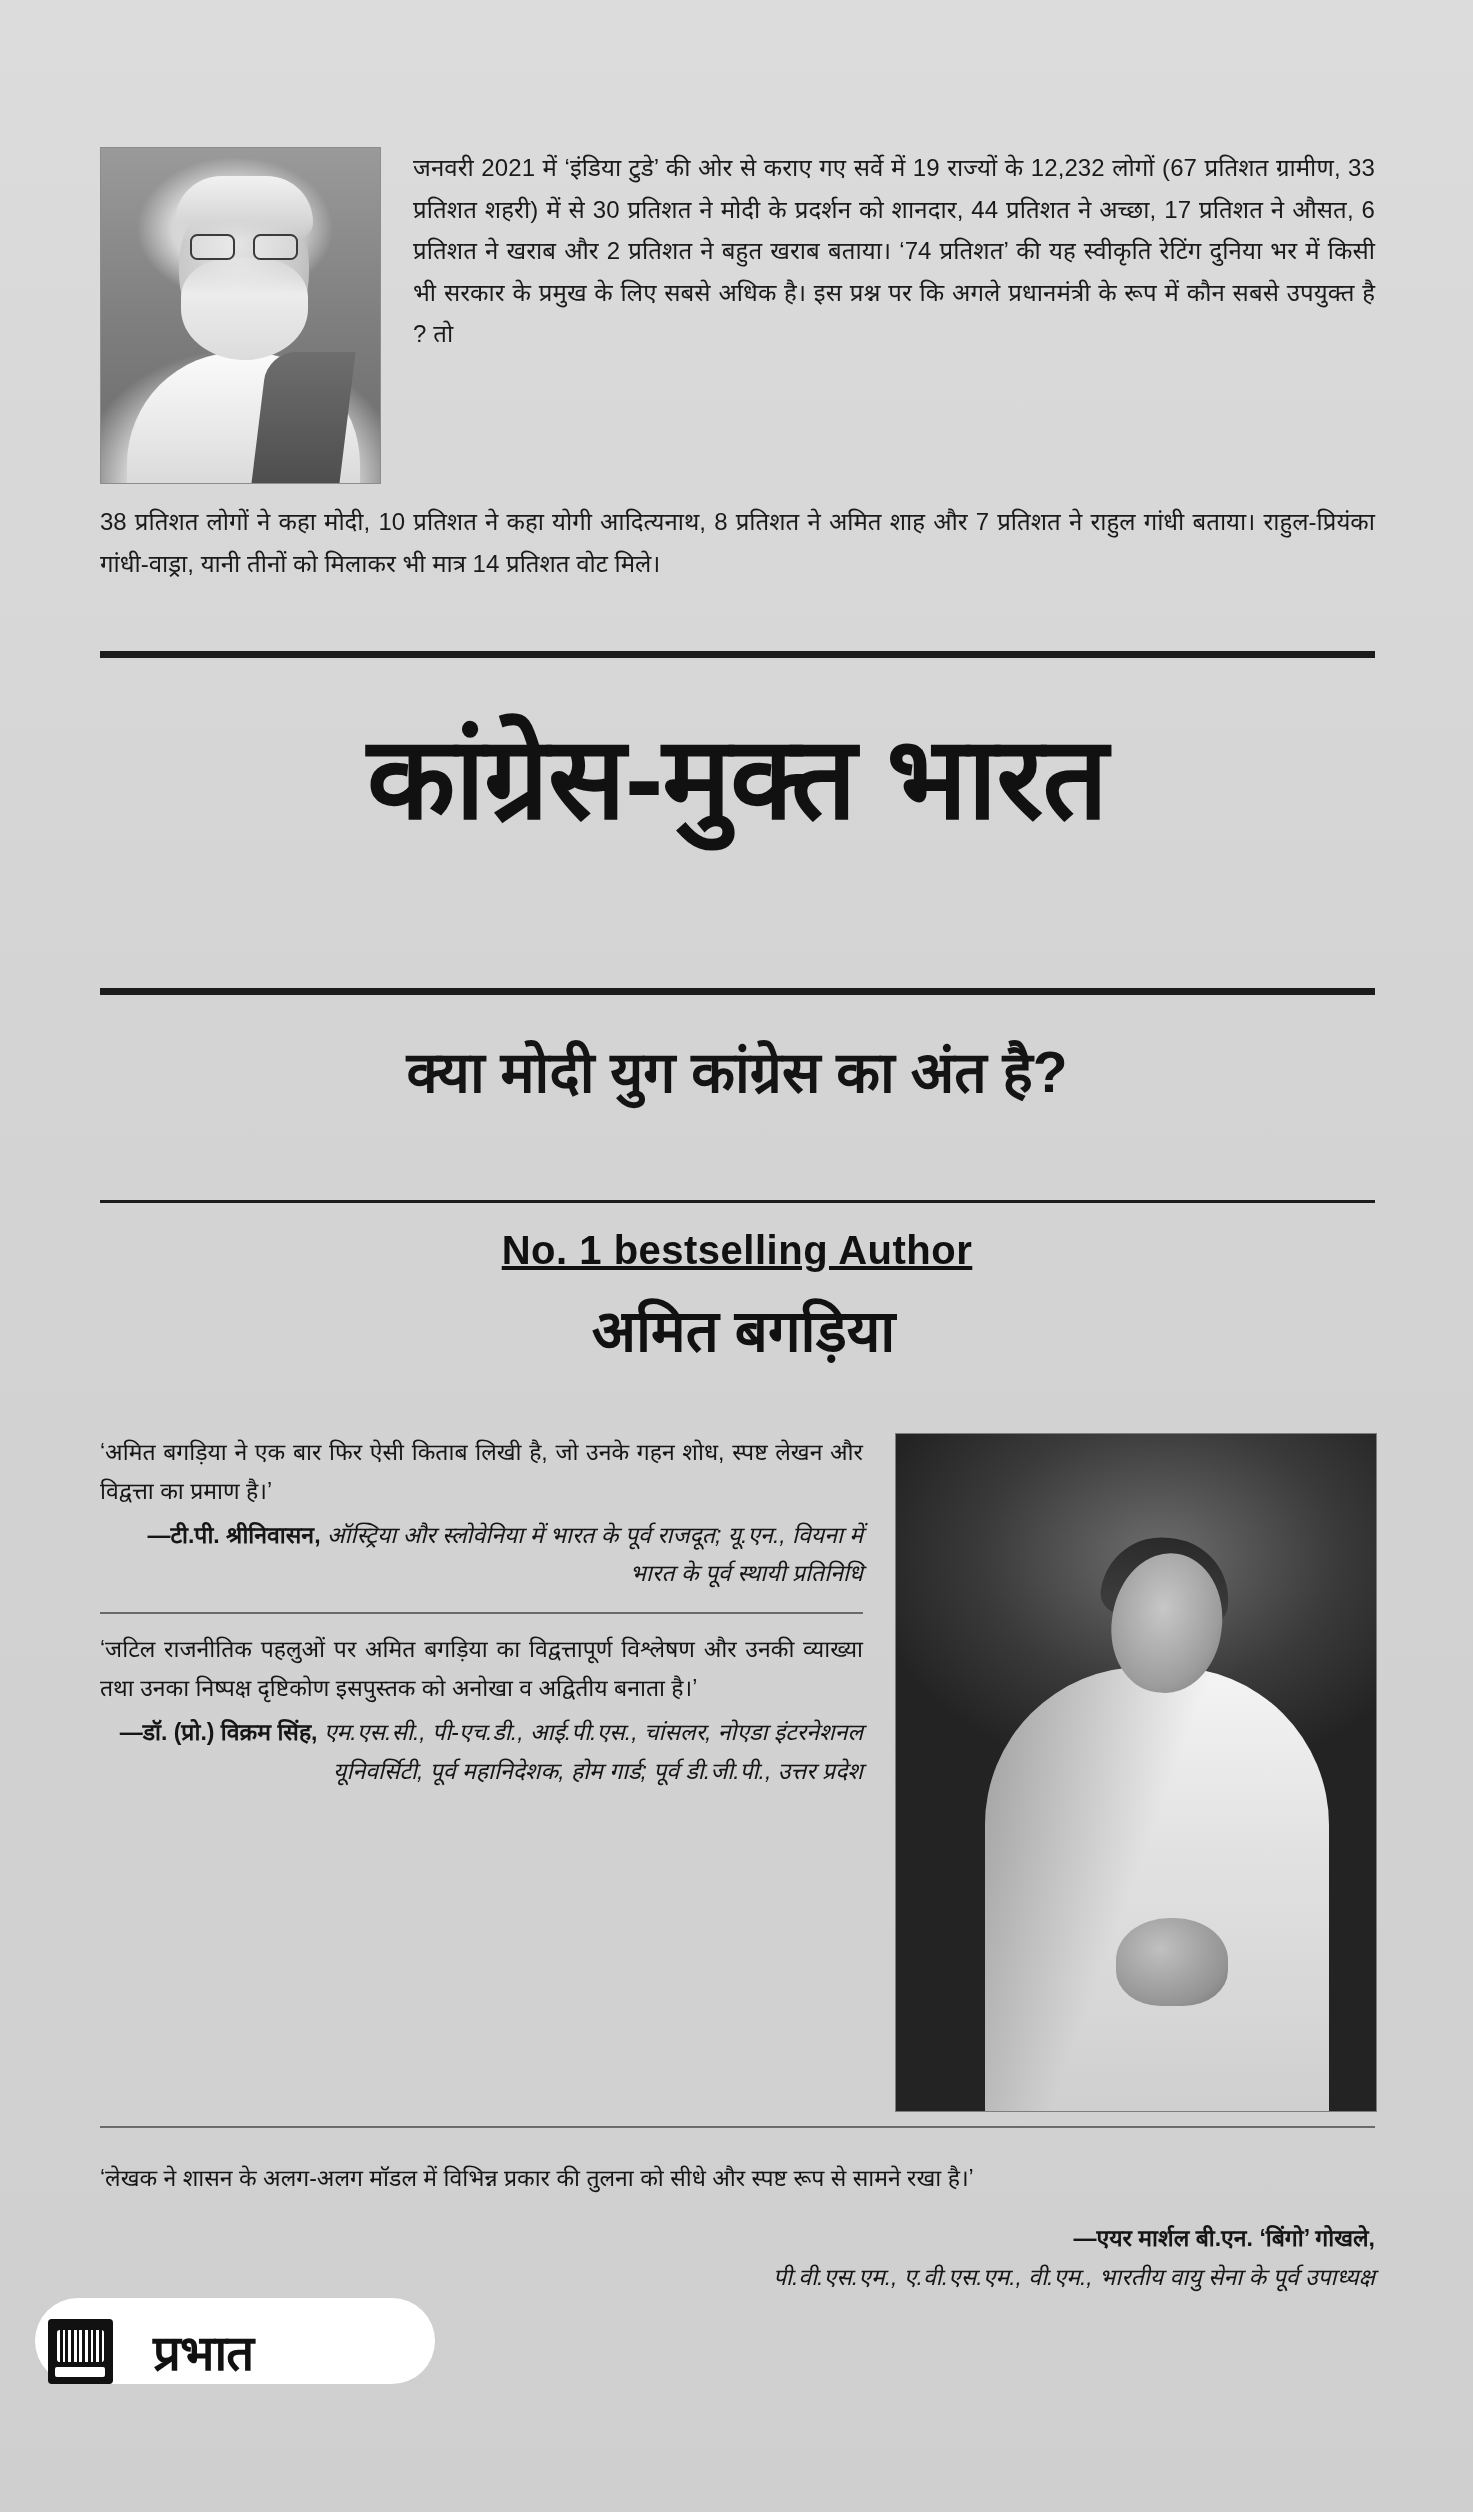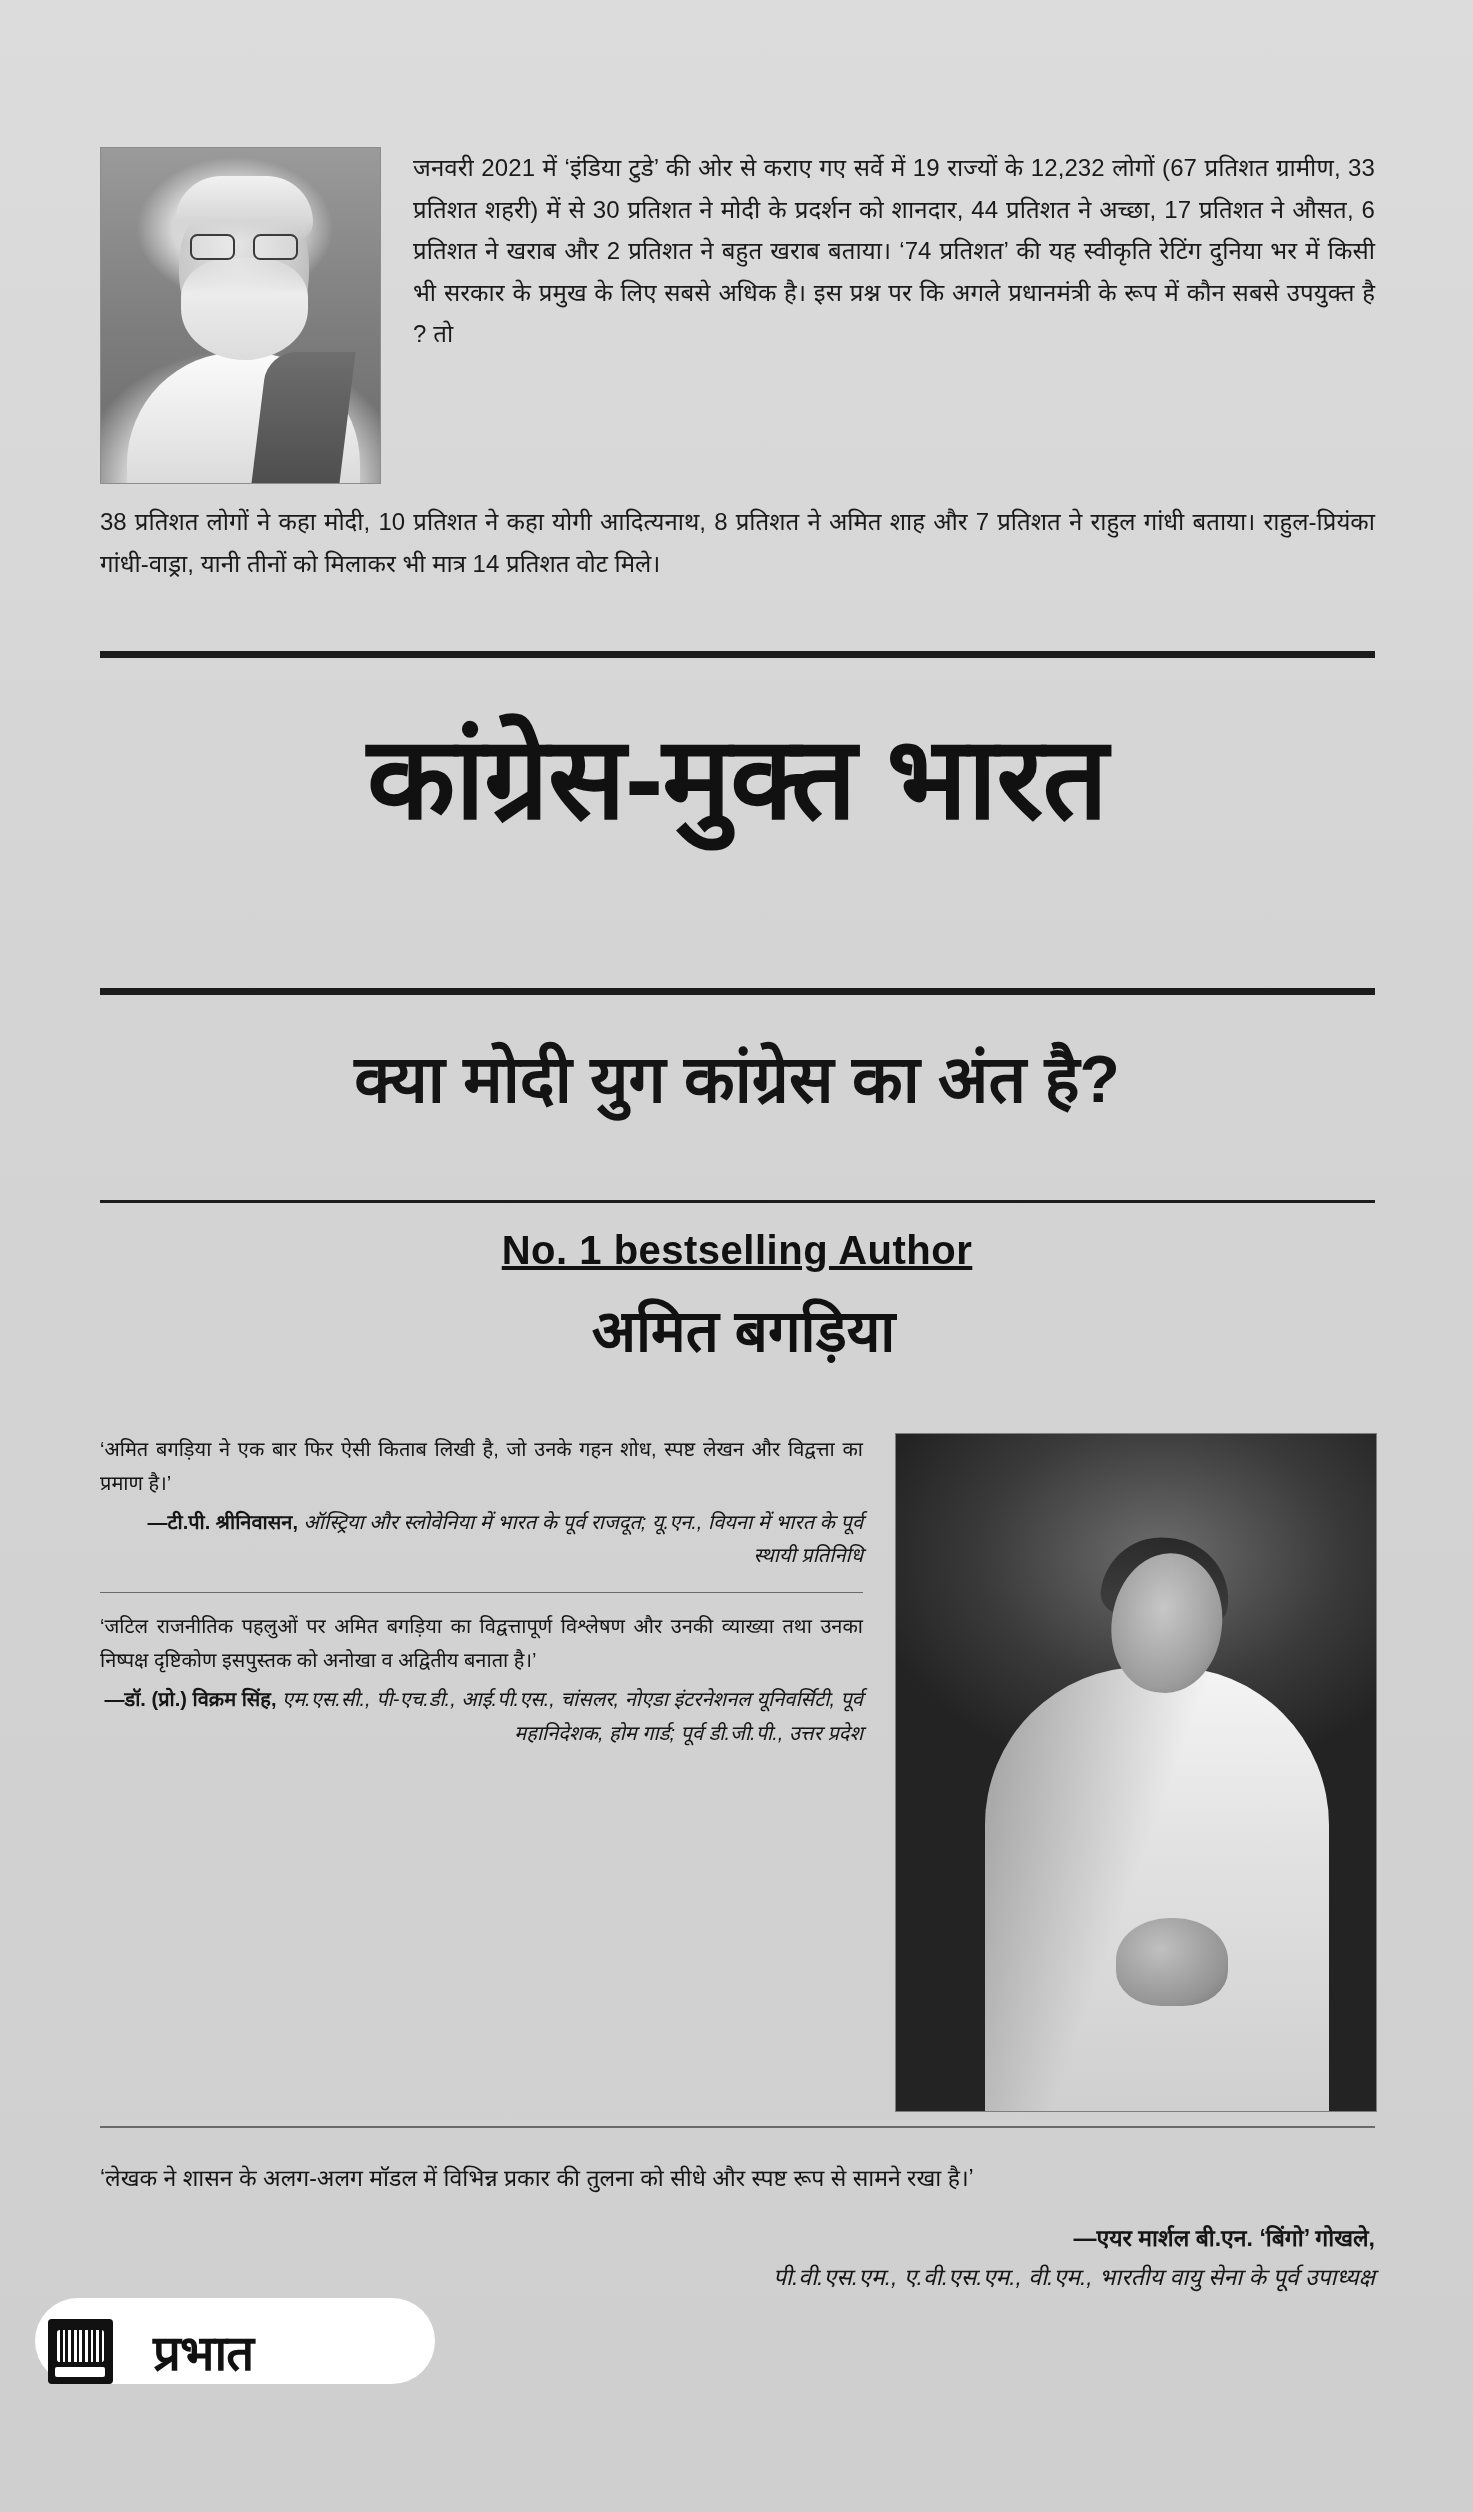--- a/index.html
+++ b/index.html
@@ -131,21 +131,21 @@
     font-size: 115px;
     font-weight: 700;
     letter-spacing: -0.9px;
     line-height: 1;
     color: #111;
   }
   .subtitle {
     position: absolute;
     left: 0; right: 0;
     text-align: center;
-    font-size: 66px;
+    font-size: 57px;
     font-weight: 700;
     color: #141414;
   }
   .author-tag {
     position: absolute;
     left: 0; right: 0;
     text-align: center;
     font-size: 40px;
     font-weight: 700;
     color: #111;
@@ -163,21 +163,21 @@
   }
 
   
   .blurbs {
     position: absolute;
     left: 100px;
     top: 1433px;
     width: 763px;
   }
   .blurb {
-    font-size: 20px;
+    font-size: 23px;
     line-height: 1.68;
     text-align: justify;
     color: #151515;
   }
   .blurb p { margin: 0 0 3.7px 0; }
   .blurb .quote-body { font-weight: 500; }
   .blurb .attrib {
     text-align: right;
     font-style: italic;
     font-weight: 500;

